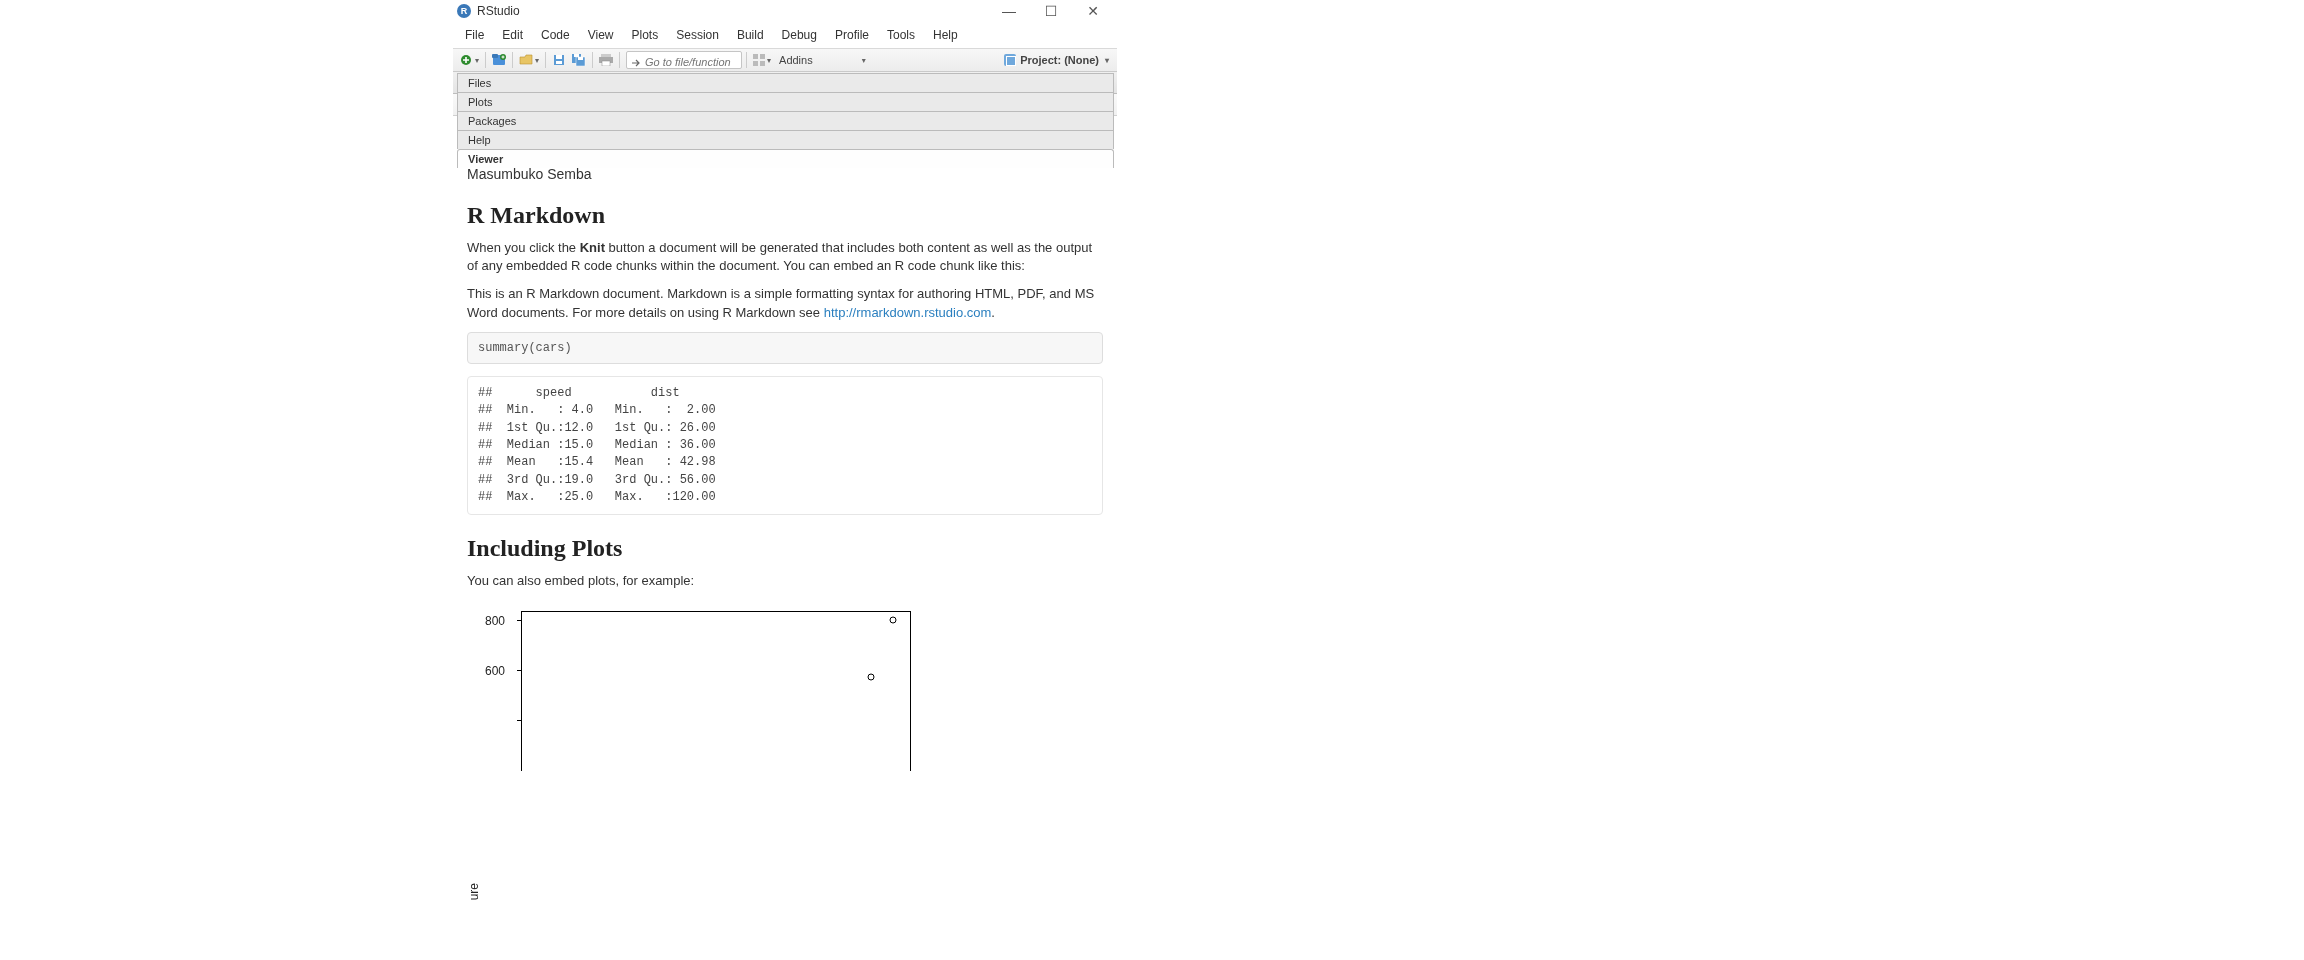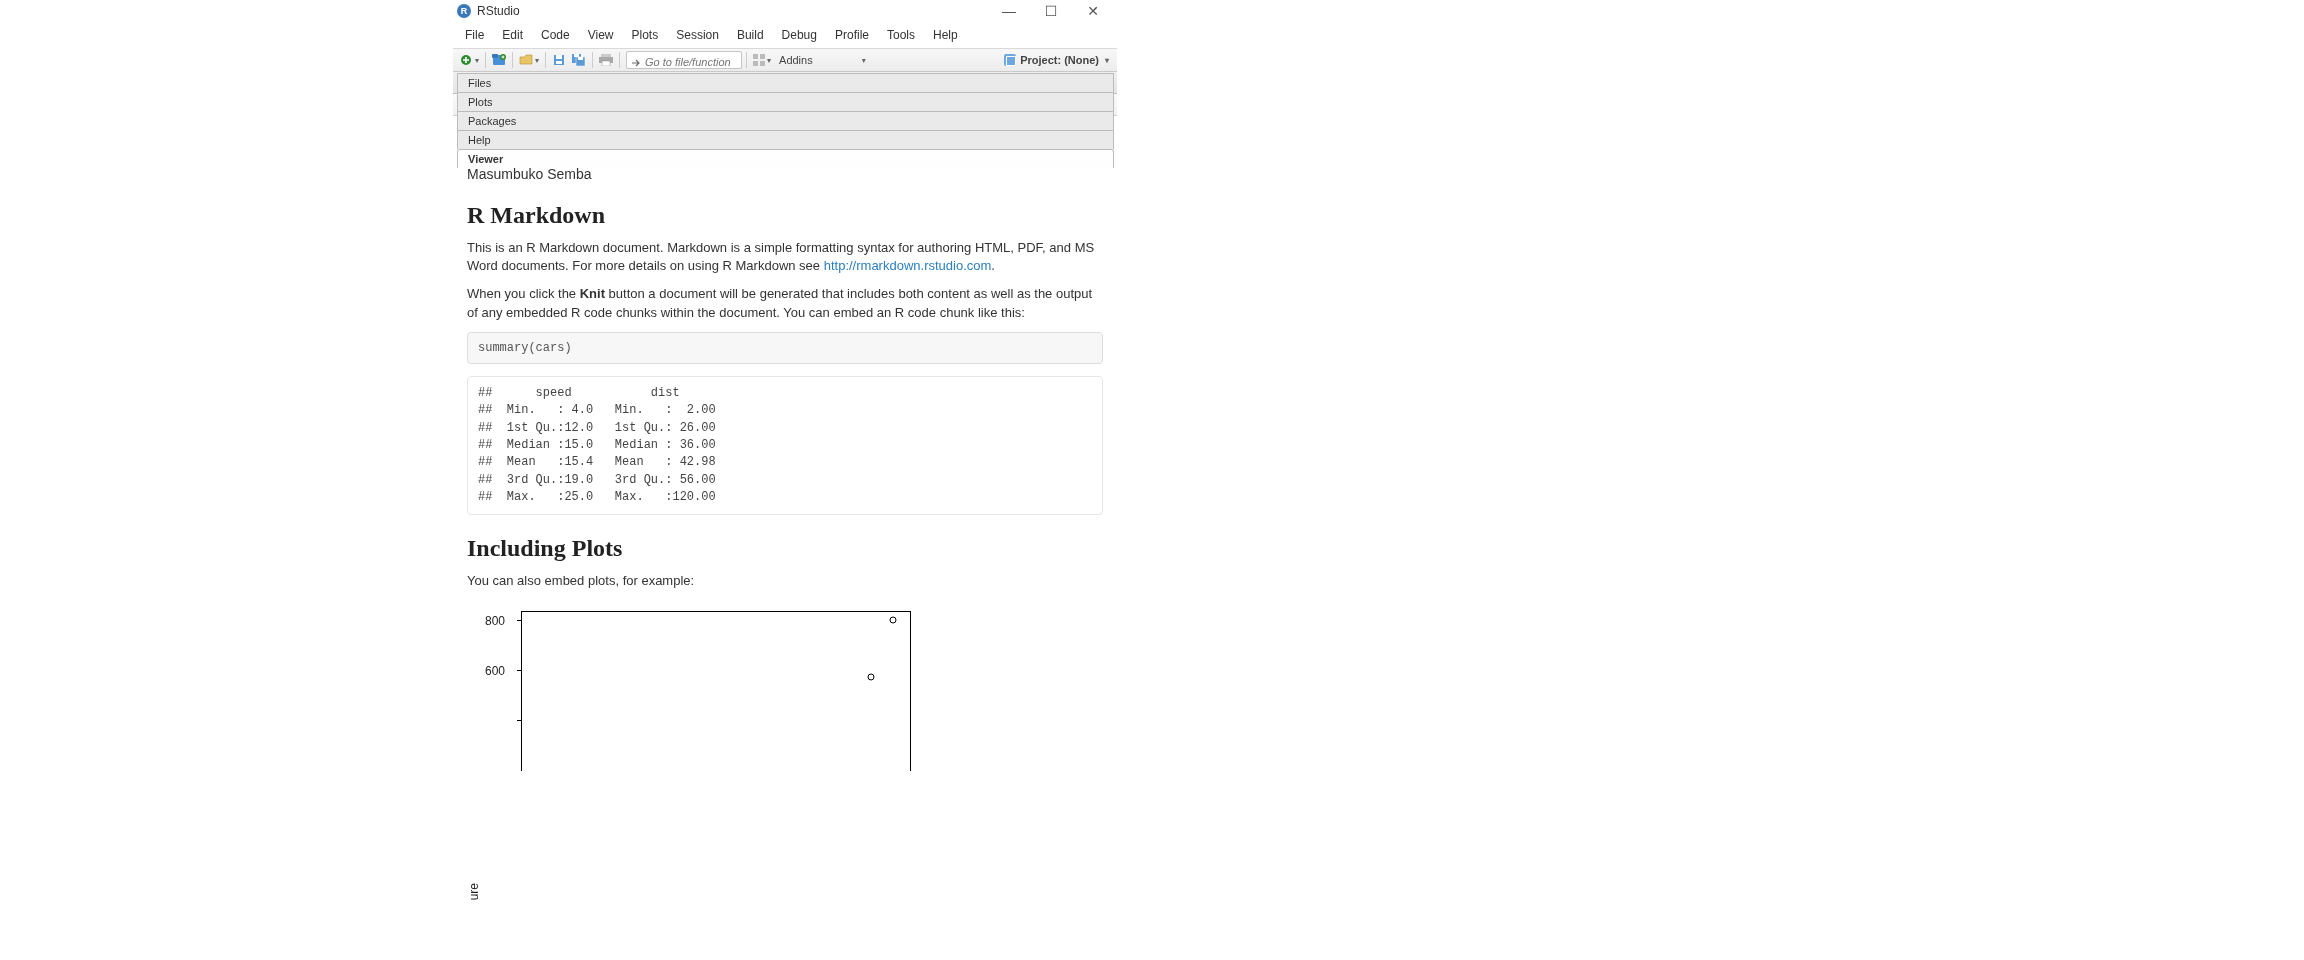--- a/index.html
+++ b/index.html
@@ -434,25 +434,25 @@
   </div>
 
   <div class="viewer-wrap">
     <div class="viewer">
       <h1 class="doc-title">Learning Rmarkdown</h1>
       <div class="doc-author">Masumbuko Semba</div>
 
       <h2>R Markdown</h2>
 
       <p>
+        <span>When you click the </span><strong>Knit</strong><span> button a document will be generated that includes both content as well as the output of any embedded R code chunks within the document. You can embed an R code chunk like this:</span>
+      </p>
+
+      <p>
         <span>This is an R Markdown document. Markdown is a simple formatting syntax for authoring HTML, PDF, and MS Word documents. For more details on using R Markdown see </span><a href="#">http://rmarkdown.rstudio.com</a><span>.</span>
-      </p>
-
-      <p>
-        <span>When you click the </span><strong>Knit</strong><span> button a document will be generated that includes both content as well as the output of any embedded R code chunks within the document. You can embed an R code chunk like this:</span>
       </p>
 
       <div class="code-block">summary(cars)</div>
 
       <div class="output-block">##      speed           dist       
 ##  Min.   : 4.0   Min.   :  2.00  
 ##  1st Qu.:12.0   1st Qu.: 26.00  
 ##  Median :15.0   Median : 36.00  
 ##  Mean   :15.4   Mean   : 42.98  
 ##  3rd Qu.:19.0   3rd Qu.: 56.00  

